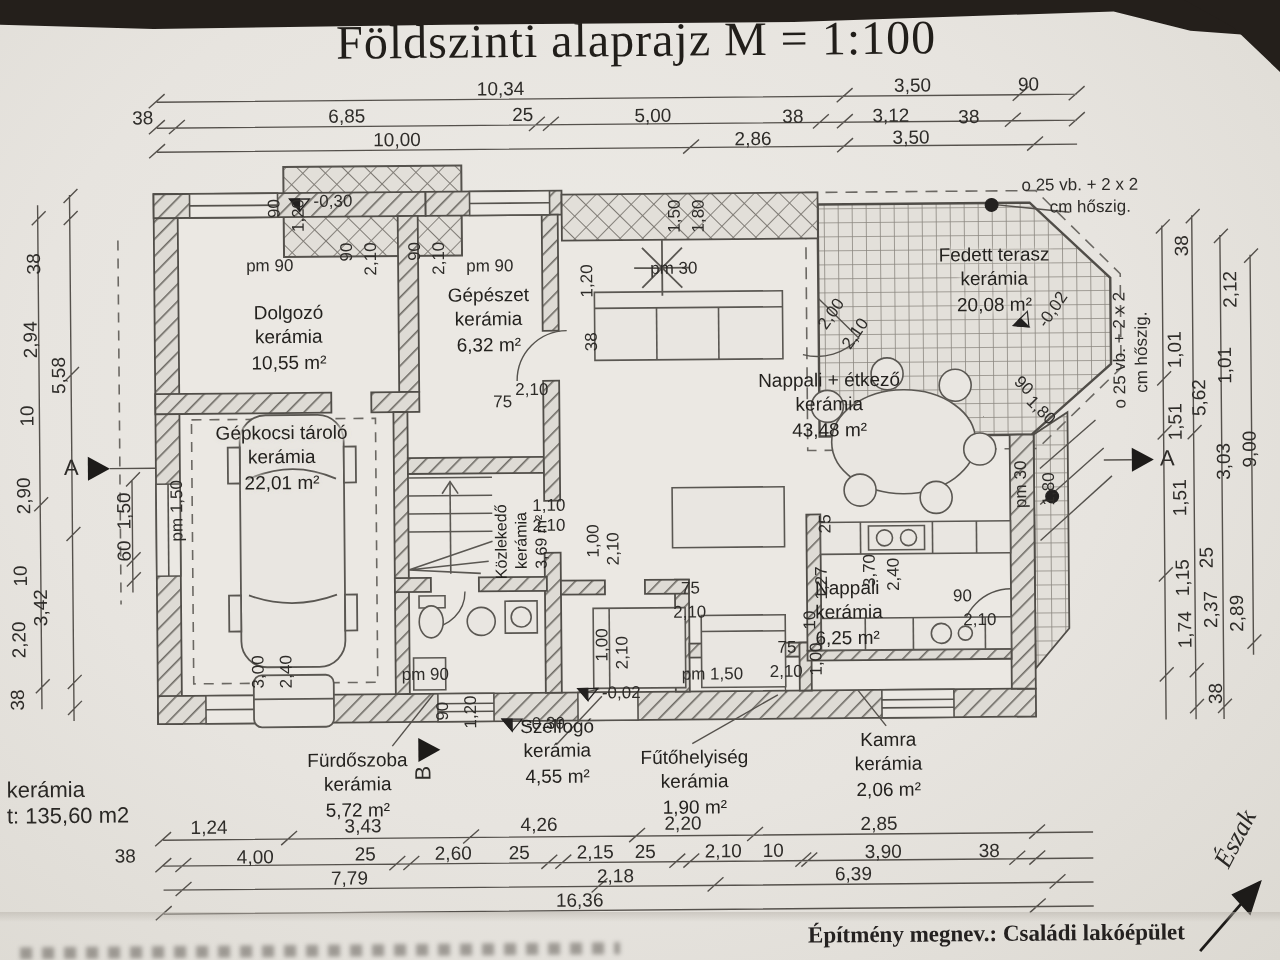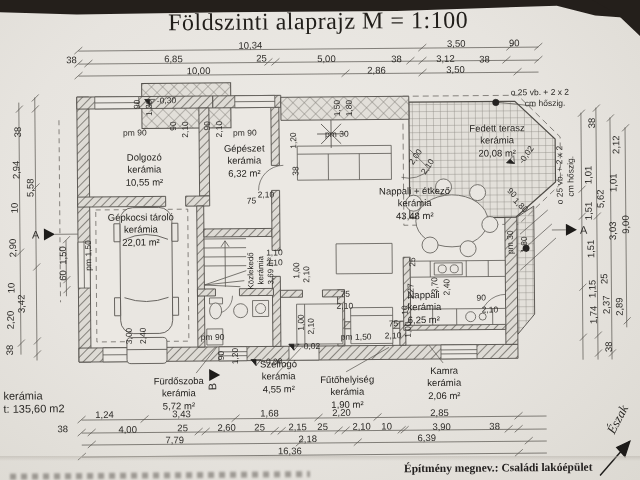--- a/index.html
+++ b/index.html
@@ -264,21 +264,21 @@
 <span class="d n c" style="left:328px;top:54px">5,00</span>
 <span class="d n c" style="left:398px;top:55px">38</span>
 <span class="d n c" style="left:447px;top:55px">3,12</span>
 <span class="d n c" style="left:486px;top:56px">38</span>
 <span class="d n c" style="left:200px;top:65px">10,00</span>
 <span class="d n c" style="left:378px;top:66px">2,86</span>
 <span class="d n c" style="left:457px;top:66px">3,50</span>
 
 <span class="d n c" style="left:103px;top:408px">1,24</span>
 <span class="d n c" style="left:180px;top:408px">3,43</span>
-<span class="d n c" style="left:268px;top:408px">1,68</span>
+<span class="d n c" style="left:268px;top:408px">4,26</span>
 <span class="d n c" style="left:340px;top:408px">2,20</span>
 <span class="d n c" style="left:438px;top:409px">2,85</span>
 <span class="d n c" style="left:61px;top:422px">38</span>
 <span class="d n c" style="left:126px;top:423px">4,00</span>
 <span class="d n c" style="left:181px;top:422px">25</span>
 <span class="d n c" style="left:225px;top:422px">2,60</span>
 <span class="d n c" style="left:258px;top:422px">25</span>
 <span class="d n c" style="left:296px;top:422px">2,15</span>
 <span class="d n c" style="left:321px;top:422px">25</span>
 <span class="d n c" style="left:360px;top:422px">2,10</span>

